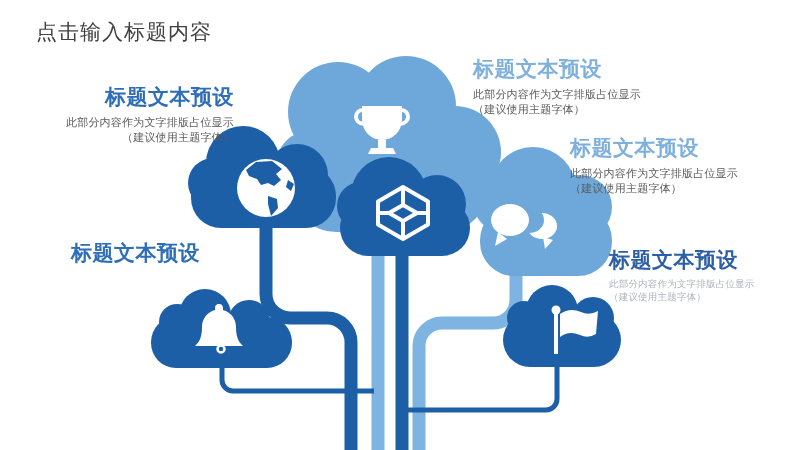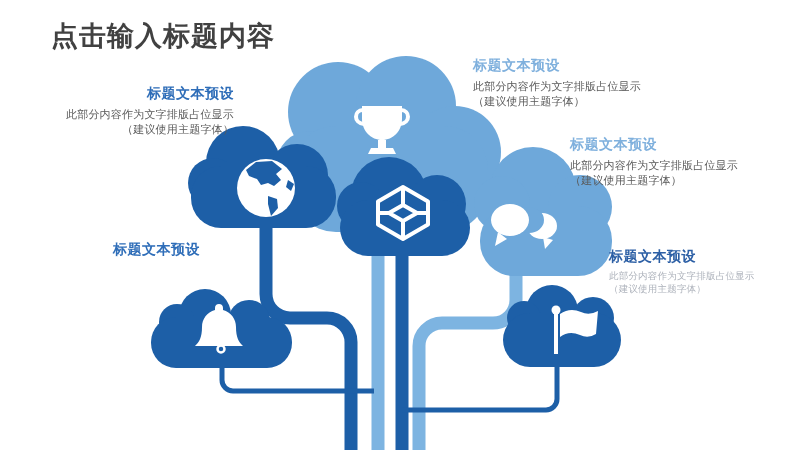--- a/index.html
+++ b/index.html
@@ -20,28 +20,28 @@
   .stem.dark{stroke:#1d5fa7;}
   .branch{fill:none;stroke:#1d5fa7;stroke-width:5;}
   .icon-fill{fill:#ffffff;}
   .icon-stroke{fill:none;stroke:#ffffff;stroke-width:4;stroke-linejoin:round;}
   .icon-stroke.thin{stroke-width:2.5;}
   .land{fill:#1d5fa7;}
   .cutter{fill:#6ea8da;}
 
   
   #main-title{
-    position:absolute;left:51px;top:18px;
-    font-size:27px;font-weight:700;letter-spacing:1px;
+    position:absolute;left:36px;top:18px;
+    font-size:21px;font-weight:400;letter-spacing:1px;
     color:#414141;
   }
   .lbl{position:absolute;}
   .lbl .t{
     font-family:"DejaVu Serif","Liberation Serif",serif;
-    font-weight:bold;font-size:14px;line-height:1.15;
+    font-weight:bold;font-size:21px;line-height:1.15;
     letter-spacing:0.5px;margin-bottom:6px;
   }
   .lbl .b{
     font-size:11px;line-height:15px;letter-spacing:0.2px;color:#595959;
   }
   .t.dark-blue{color:#2e6db8;}
   .t.light-blue{color:#7fb0dd;}
   .t.navy{color:#2c5fa5;}
 
   #lbl-topleft{left:58px;top:85px;width:176px;text-align:right;}

